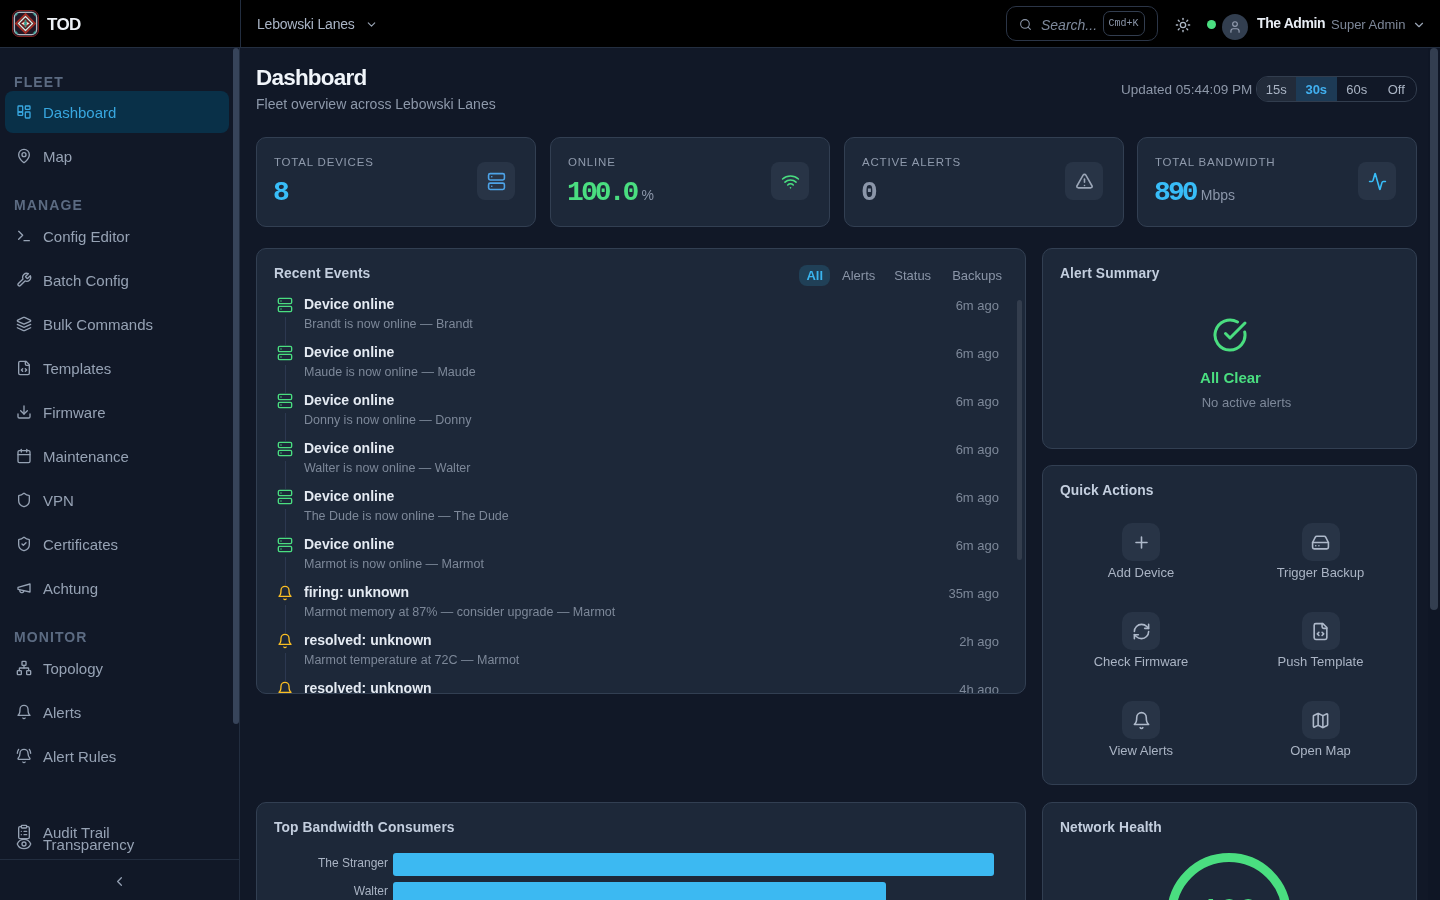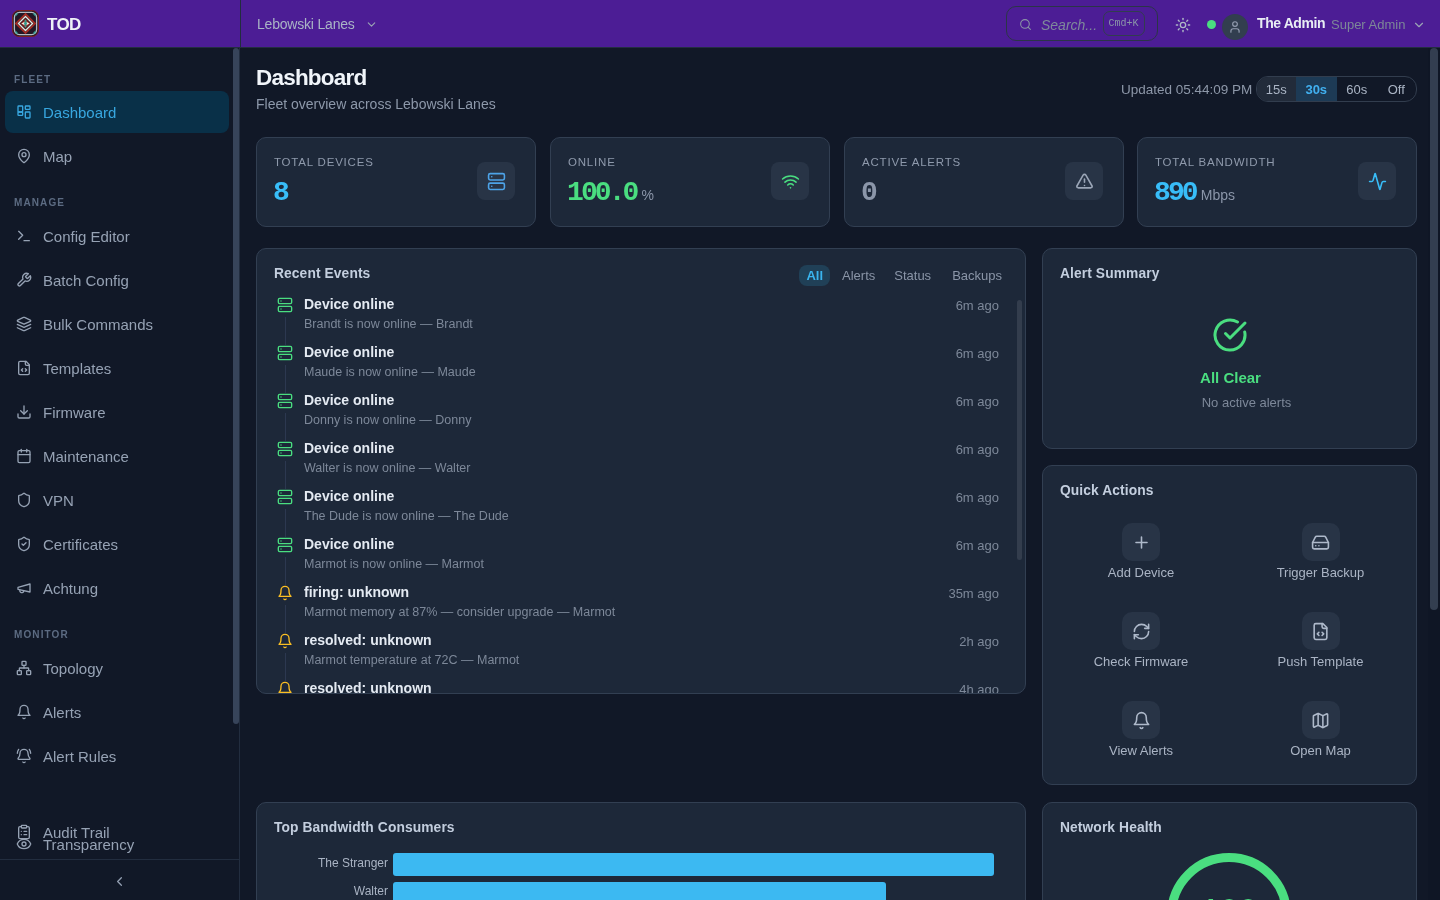--- a/index.html
+++ b/index.html
@@ -1,24 +1,24 @@
 <!DOCTYPE html>
 <html><head>
 <meta charset="utf-8">
 <style>
 * { margin:0; padding:0; box-sizing:border-box; }
 html,body { width:1440px; height:900px; overflow:hidden; background:#111827;
   font-family:"Liberation Sans", sans-serif; }
 .abs { position:absolute; }
 #topbar { position:absolute; left:0; top:0; width:1440px; height:48px;
-  background:#4c1d95; border-bottom:1px solid #232e40; z-index:10; }
+  background:#000000; border-bottom:1px solid #232e40; z-index:10; }
 #sidebar { position:absolute; left:0; top:48px; width:240px; height:852px;
   background:#111827; border-right:1px solid #222d3f; z-index:5; }
 svg.ic { display:block; }
-.sec-label { position:absolute; left:14px; font-size:10px; font-weight:700;
+.sec-label { position:absolute; left:14px; font-size:14px; font-weight:700;
   color:#5c6b82; letter-spacing:1.1px; }
 .nav-item { position:absolute; left:5px; width:224px; height:42px; border-radius:8px;
   display:flex; align-items:center; padding-left:11px; color:#96a2b4; font-size:15px; }
 .nav-item svg { margin-right:11px; width:16px; height:16px; }
 .nav-item.active { background:#093048; color:#38a7e0; }
 .card { position:absolute; background:#1d2839; border:1px solid #323f52;
   border-radius:10px; }
 .stat-label { position:absolute; left:17px; top:18px; font-size:11.5px; font-weight:400;
   color:#8f9aac; letter-spacing:0.8px; }
 .stat-value { position:absolute; left:16px; top:39px; font-size:28px; letter-spacing:-2.9px; font-weight:700;

